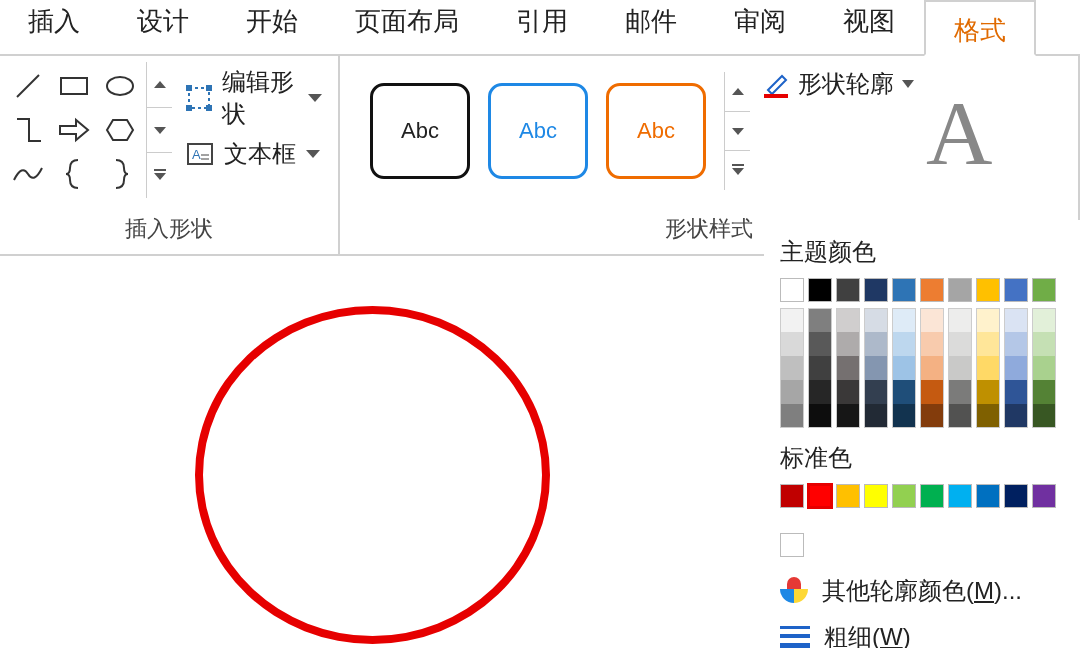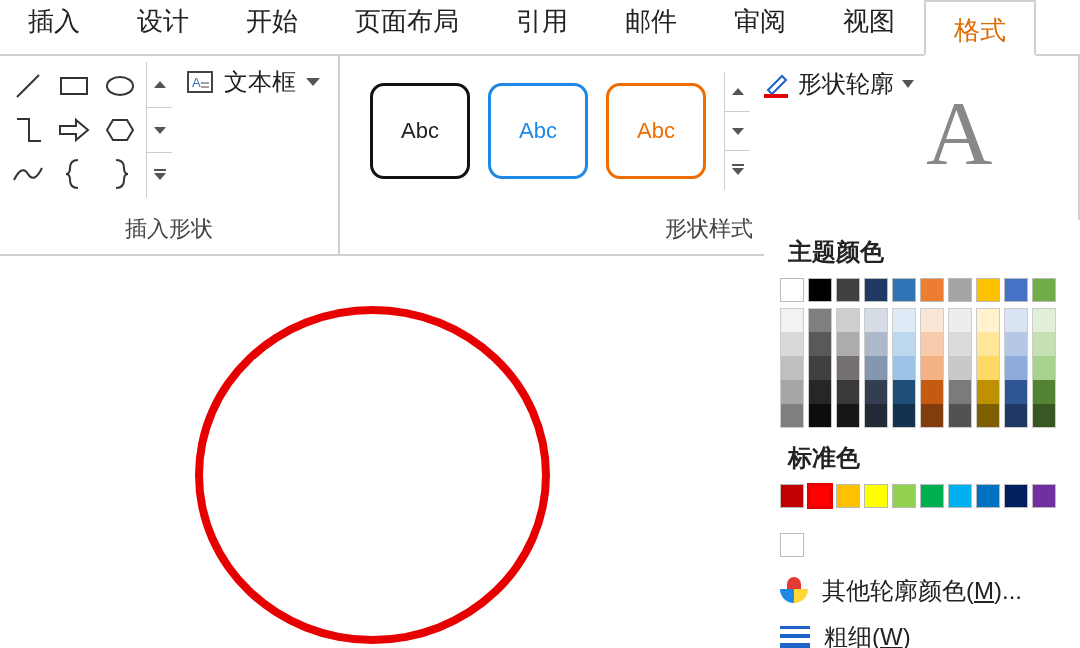--- a/index.html
+++ b/index.html
@@ -99,21 +99,21 @@
   .dropdown {
     position:absolute;
     right:0; top:164px;
     width:316px;
     background:#fff;
     z-index:10;
     padding:8px 10px 16px 16px;
     font-size:22px;
     box-shadow:-4px 0 0 rgba(0,0,0,0);
   }
-  .dd-title{font-size:24px;margin:8px 8px 10px;font-weight:bold;}
+  .dd-title{font-size:24px;margin:8px 0 10px;}
   .theme-row{display:flex;gap:4px;margin-bottom:6px;}
   .sw{width:24px;height:24px;border:1px solid #bbb;flex:0 0 24px;}
   .theme-grid{display:flex;gap:4px;margin-bottom:14px;}
   .shade-col{display:flex;flex-direction:column;width:24px;}
   .shade{width:24px;height:24px;border-left:1px solid #ccc;border-right:1px solid #ccc;}
   .shade:first-child{border-top:1px solid #ccc;}
   .shade:last-child{border-bottom:1px solid #ccc;}
   .std-row{display:flex;gap:4px;margin:8px 0 14px;}
   .sw.sel{outline:3px solid #e60000;outline-offset:-2px;}
   .dd-item{display:flex;align-items:center;gap:14px;height:46px;font-size:24px;}
@@ -205,20 +205,33 @@
             </div>
           <div class="spin-btn">
               <div style="display:flex;flex-direction:column;align-items:center">
                 <div class="lineover"></div>
                 <div class="chev dn"></div>
               </div>
             </div>
         </div>
       </div>
       <div class="vstack">
+        <div class="btn-row">
+          <span class="ico-box">
+            <svg width="26" height="26">
+                <rect x="3" y="3" width="20" height="20" fill="none" stroke="#2e74b5" stroke-dasharray="3 3" stroke-width="2"></rect>
+                <rect x="0" y="0" width="6" height="6" fill="#2e74b5"></rect>
+                <rect x="20" y="0" width="6" height="6" fill="#2e74b5"></rect>
+                <rect x="0" y="20" width="6" height="6" fill="#2e74b5"></rect>
+                <rect x="20" y="20" width="6" height="6" fill="#2e74b5"></rect>
+              </svg>
+          </span>
+          <span>编辑形状</span>
+          <span class="drop"></span>
+        </div>
         <div class="btn-row">
           <span class="ico-box">
             <svg width="26" height="22">
                 <rect x="1" y="1" width="24" height="20" fill="none" stroke="#444" stroke-width="2"></rect>
                 <text x="5" y="16" font-size="13" fill="#2e74b5" font-family="Arial">A</text>
                 <line x1="14" y1="12" x2="22" y2="12" stroke="#444"></line>
                 <line x1="14" y1="16" x2="22" y2="16" stroke="#444"></line>
               </svg>
           </span>
           <span>文本框</span>

